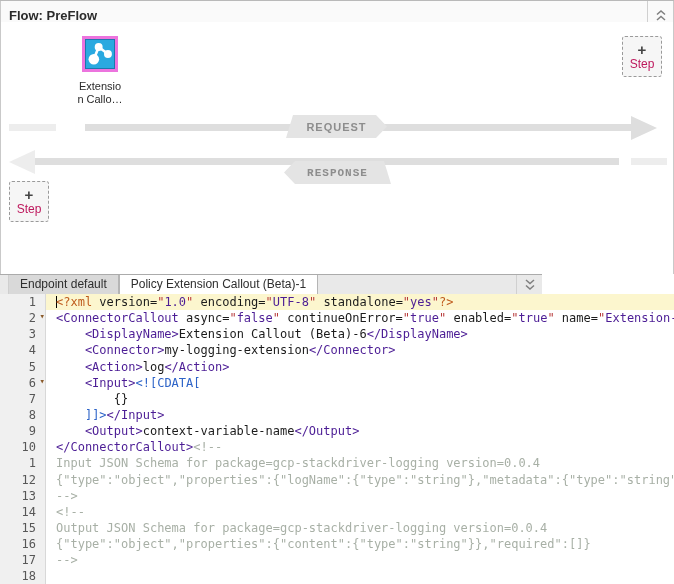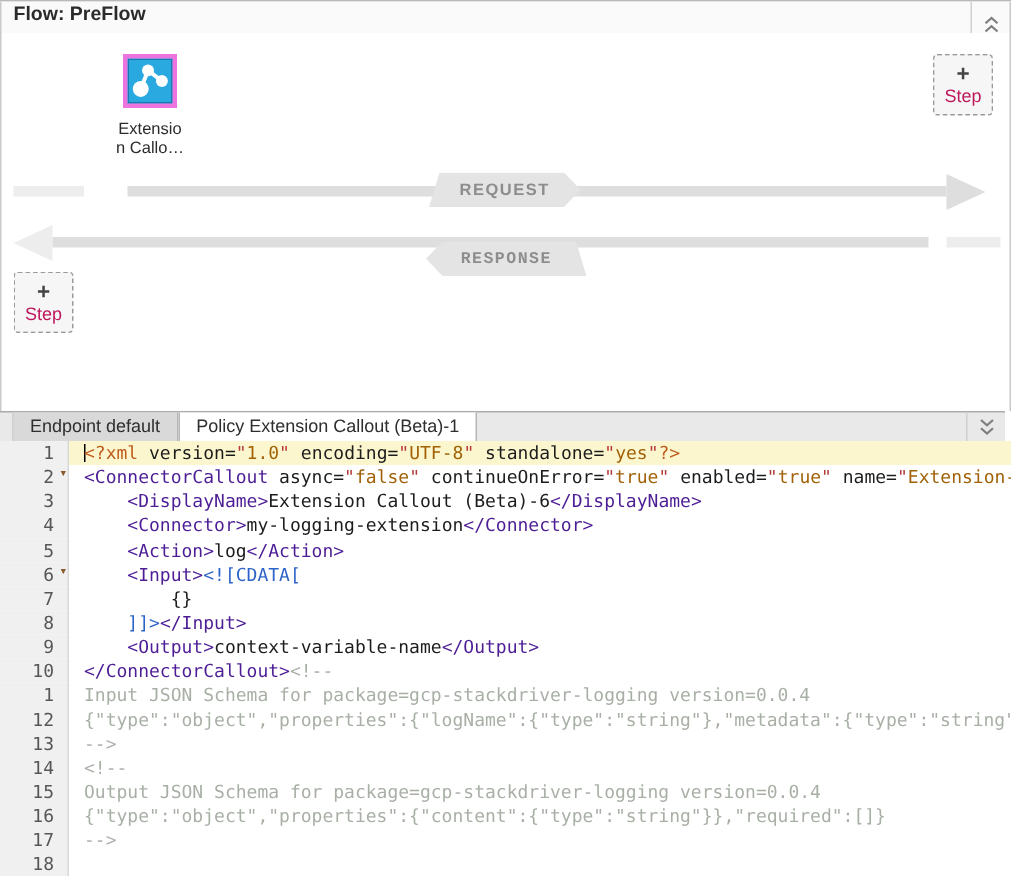--- a/index.html
+++ b/index.html
@@ -5,22 +5,22 @@
   * { margin:0; padding:0; box-sizing:border-box; }
   html,body { background:#fff; }
   .app {
     position:relative; width:674px; height:584px;
     font-family:"Liberation Sans", sans-serif;
     border-top:1px solid #b9b9b9; overflow:hidden; background:#fff;
   }
   
   .title-bar {
     position:absolute; top:0; left:0; right:0; height:32px;
-    background:#fafafa; border-bottom:2px solid #000000;
-    display:flex; padding-left:8px;
+    background:#fafafa; border-bottom:4px solid #000000;
+    display:flex; align-items:center; padding-left:8px;
     border-left:1px solid #c9c9c9; border-right:1px solid #c9c9c9;
   }
   .title-text { font-size:13px; font-weight:700; color:#2b2b2b; }
   .bar-right { margin-left:auto; display:flex; align-items:stretch; height:100%; }
   .vdiv { width:1px; background:#d0d0d0; height:100%; }
   .chev-btn { width:25px; height:100%; border:none; background:transparent; cursor:pointer;
     display:flex; align-items:center; justify-content:center; }
   
   .canvas {
     position:absolute; top:21px; left:0; width:674px; height:252px;
@@ -54,21 +54,21 @@
     border-right:26px solid #ededed; }
   .flow-badge {
     position:absolute; height:23px; background:#e4e4e4;
     display:flex; align-items:center; justify-content:center;
     font-size:11px; font-weight:700; letter-spacing:1px; color:#8d8d8d;
   }
   .badge-request { clip-path:polygon(7px 0, calc(100% - 11px) 0, 100% 50%, calc(100% - 11px) 100%, 0 100%); }
   .badge-response { clip-path:polygon(11px 0, calc(100% - 7px) 0, 100% 100%, 11px 100%, 0 50%); }
   
   .tab-bar {
-    position:absolute; top:273px; left:0; width:670px; height:20px;
+    position:absolute; top:273px; left:0; width:542px; height:20px;
     background:#e9e9e9; border-top:1px solid #ababab;
     display:flex; align-items:flex-end;gap:20px;
   }
   .tabs { display:flex; padding-left:8px; }
   .tab {
     padding:0 11px; font-size:12px; color:#2e2e2e; line-height:19px;
     background:#d9d9d9; border-right:1px solid #b5b5b5; border-left:1px solid #cfcfcf;
     white-space:nowrap; cursor:pointer;
   }
   .tab.active { background:#fff; border-left:1px solid #b5b5b5; }
@@ -85,21 +85,21 @@
   }
   .gutter-cell .ln { position:absolute; right:9px; top:1px; font-size:12px; }
   .gutter-cell .fold { position:absolute; right:0px; top:1px; font-size:9px; color:#8a5a2b; cursor:pointer; }
   .line-content { flex:1; padding-left:10px; white-space:pre; overflow:hidden; color:#1c1c1c; line-height:16.15px; }
   .line-content.active { background:#fcf6ce; }
   .cursor { display:inline-block; width:1px; height:12px; background:#000; vertical-align:-2px; margin-right:-1px; }
   .sm { color:#bf5b1d; }  
   .st { color:#4c1d95; }  
   .sa { color:#1c1c1c; }  
   .sq { color:#b73a3a; }  
-  .sv { color:#a16207; }  
+  .sv { color:#4c1d95; }  
   .sb { color:#2e64c8; }  
   .sc { color:#a8b0a6; }  
 </style>
 </head>
 <body>
 
 <div class="app">
 
   <div class="title-bar">
     <span class="title-text">Flow: PreFlow</span>

